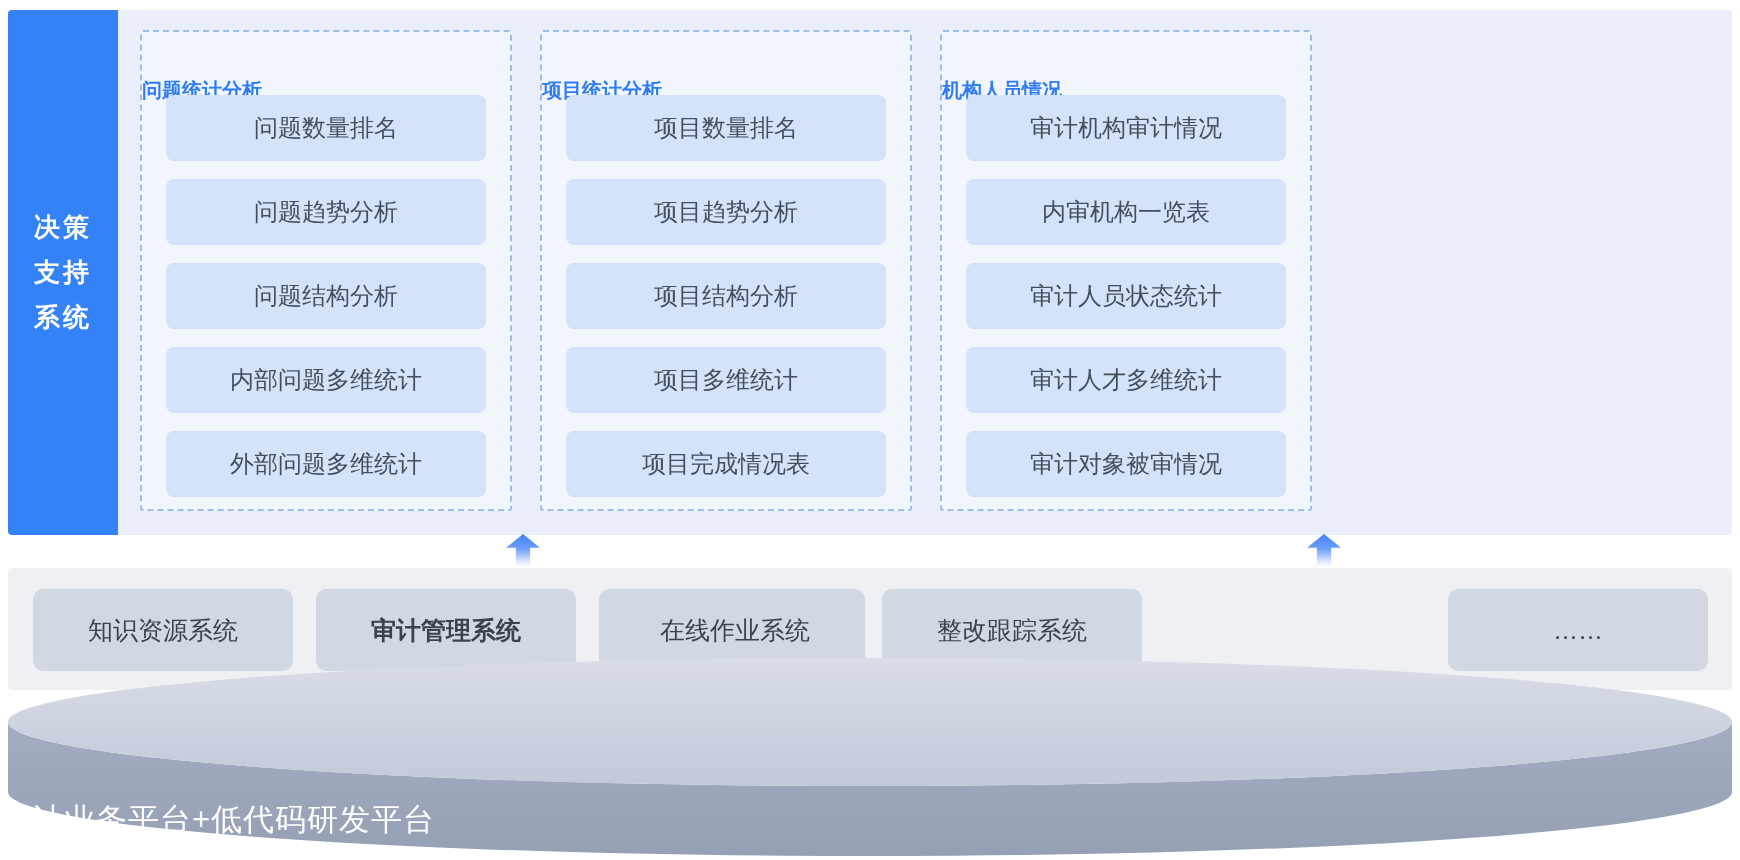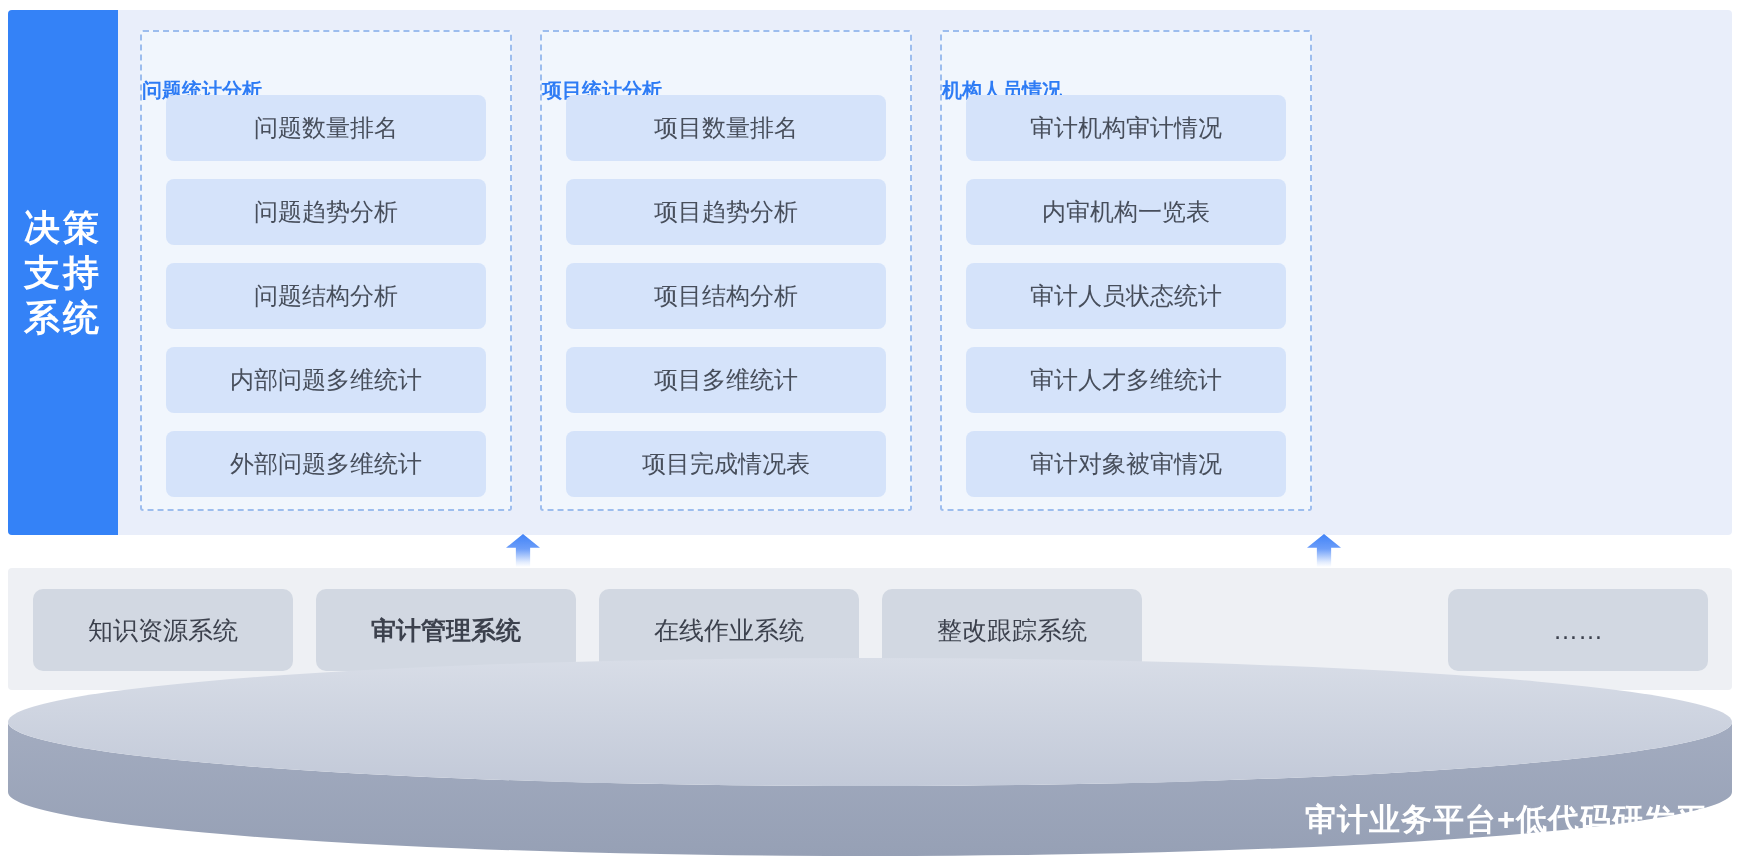--- a/index.html
+++ b/index.html
@@ -5,21 +5,21 @@
   html,body{margin:0;padding:0;background:#fff;}
   .page{position:relative;width:1740px;height:860px;background:#ffffff;overflow:hidden;
         font-family:"Liberation Sans","DejaVu Sans",sans-serif;}
 
   
   .top-section{position:absolute;left:8px;top:10px;width:1724px;height:525px;
                background:#e9eefa;border-radius:4px;}
   .sidebar{position:absolute;left:8px;top:10px;width:110px;height:525px;
            background:#3482f7;border-radius:4px 0 0 4px;
            display:flex;flex-direction:column;align-items:center;justify-content:center;}
-  .sidebar .line{color:#ffffff;font-size:36px;font-weight:bold;line-height:45px;letter-spacing:3px;}
+  .sidebar .line{color:#ffffff;font-size:26px;font-weight:bold;line-height:45px;letter-spacing:3px;}
 
   .col{position:absolute;top:30px;width:372px;height:481px;box-sizing:border-box;
        background:#f1f6fd;border:2px dashed #9dbdee;border-radius:3px;}
   .col-1{left:140px;}  .col-2{left:540px;}  .col-3{left:940px;}  .col-4{left:1340px;}
   .col-title{position:absolute;left:0;right:0;top:18px;text-align:left;
              color:#2e7cf5;font-size:20px;font-weight:bold;margin-top:27px;}
   .item{position:absolute;left:24px;width:320px;height:66px;background:#d5e3fa;border-radius:8px;
         display:flex;align-items:center;justify-content:center;
         color:#474e5b;font-size:24px;}
   .r1{top:63px;} .r2{top:147px;} .r3{top:231px;} .r4{top:315px;} .r5{top:399px;}
@@ -32,26 +32,26 @@
   .arrow-gray{background:linear-gradient(180deg,#8a95ac 0%,#a4adbf 45%,rgba(196,202,214,0.35) 85%,rgba(210,215,224,0) 100%);}
   .ab1{left:506px;top:534px;} .ab2{left:1307px;top:534px;}
   .ag1{left:508px;top:692px;} .ag2{left:1308px;top:692px;}
 
   
   .mid-band{position:absolute;left:8px;top:568px;width:1724px;height:122px;
             background:#eef0f4;border-radius:4px;}
   .sys-box{position:absolute;top:589px;width:260px;height:82px;background:#d2d8e2;border-radius:10px;
            display:flex;align-items:center;justify-content:center;
            color:#3c414d;font-size:25px;}
-  .s1{left:33px;} .s2{left:316px;font-weight:bold;} .s3{left:599px;} .s4{left:882px;} .s5{left:1165px;} .s6{left:1448px;}
+  .s1{left:33px;} .s2{left:316px;font-weight:bold;} .s3{left:599px;padding-left:6px;} .s4{left:882px;} .s5{left:1165px;} .s6{left:1448px;}
 
   
   .platform-svg{position:absolute;left:0;top:640px;width:1740px;height:220px;}
-  .platform-label{position:absolute;left:0;right:0;top:799px;text-align:right;
-                  color:#ffffff;font-size:31px;font-weight:bold;letter-spacing:1px;padding-left:36px;}
+  .platform-label{position:absolute;left:0;right:0;top:799px;text-align:left;
+                  color:#ffffff;font-size:31px;font-weight:normal;letter-spacing:1px;}
 </style>
 </head>
 <body>
 
 <div class="page">
 
   <div class="top-section"></div>
 
   <div class="sidebar">
     <div class="line">决策</div>

